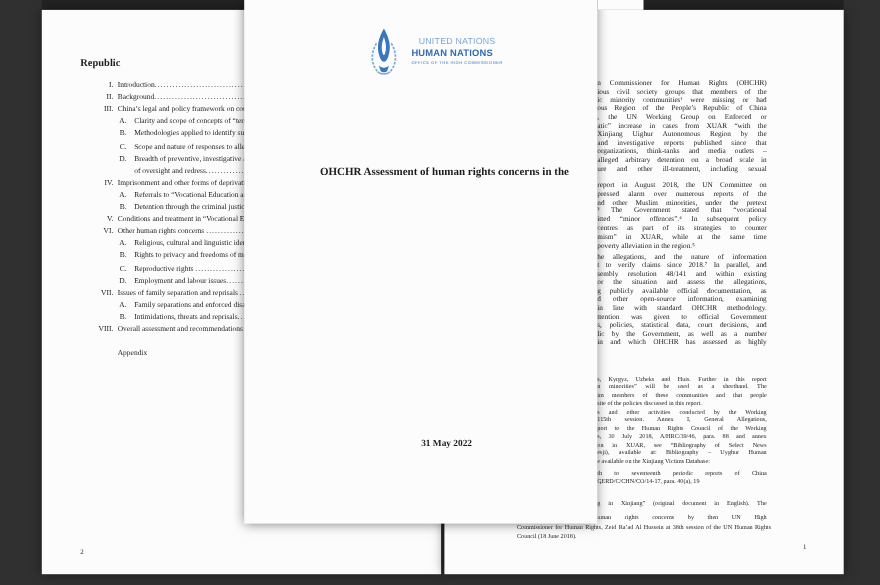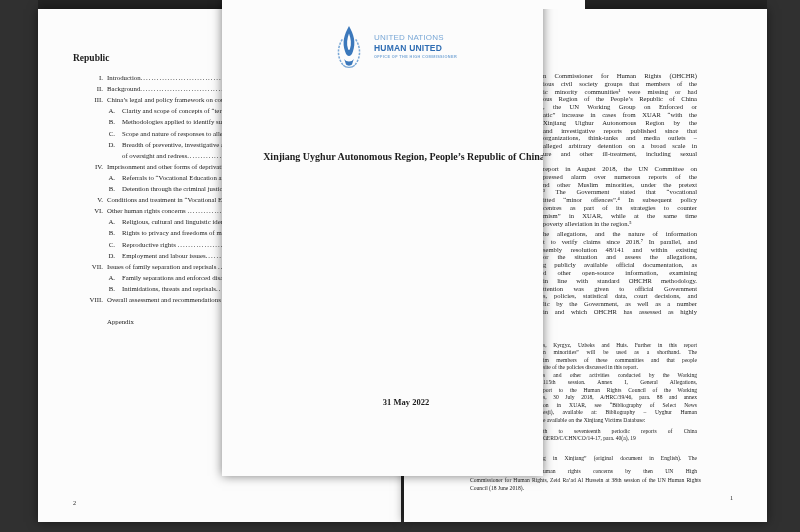--- a/index.html
+++ b/index.html
@@ -32,21 +32,21 @@
   .bline.just{text-align:justify;text-align-last:justify;white-space:normal;}
   .para-line{font-size:6.6px;line-height:7.8px;}
   .foot-line{font-size:5.6px;line-height:7.2px;}
   .fn-marker{position:absolute;left:141px;top:427px;font-size:4.6px;}
   .body-pagenum{left:326px;top:485px;}
   
   .cover-page{left:222px;top:0;width:321px;height:476px;z-index:4;overflow:hidden;}
   .cover-notch{position:absolute;left:543px;top:0;width:42px;height:9px;background:var(--page);z-index:4;}
   .logo-emblem{position:absolute;left:112px;top:24px;width:30px;height:46px;}
   .logo-text{position:absolute;left:152px;top:33px;font-family:"Liberation Sans","DejaVu Sans",sans-serif;}
-  .logo-un{font-size:8px;color:var(--blue-light);letter-spacing:.2px;}
+  .logo-un{font-size:8px;color:var(--blue-light);letter-spacing:.2px;text-align:center;}
   .logo-hr{font-size:8.5px;font-weight:bold;color:var(--blue-dark);letter-spacing:.2px;margin-top:.5px;}
   .logo-office{font-size:3.8px;color:var(--blue-light);letter-spacing:.4px;margin-top:2px;font-weight:bold;}
   .cover-title{position:absolute;left:0;top:149px;width:364px;text-align:center;
                font-weight:bold;font-size:10px;line-height:15.5px;}
   .cover-date{position:absolute;left:0;top:397px;width:368px;text-align:center;
               font-weight:bold;font-size:8.5px;}
 </style>
 </head>
 <body>
 
@@ -204,23 +204,23 @@
     <svg class="logo-emblem" viewBox="0 0 30 48" xmlns="http://www.w3.org/2000/svg">
       <path d="M8,16 C2.5,25 2.5,35 9,43" fill="none" stroke="#7aa8d6" stroke-width="1.6" stroke-dasharray="2.4,1.3"></path>
       <path d="M22,16 C27.5,25 27.5,35 21,43" fill="none" stroke="#7aa8d6" stroke-width="1.6" stroke-dasharray="2.4,1.3"></path>
       <path d="M9,43 C12,46 18,46 21,43" fill="none" stroke="#7aa8d6" stroke-width="1.4"></path>
       <path d="M15,2 C10,11 7.5,19 11,29 C12,32 13.5,33.5 15,33.5 C16.5,33.5 18,32 19,29 C22.5,19 20,11 15,2 Z" fill="#3b78bb"></path>
       <path d="M15,10 C13,15.5 12.2,21 14,26 C14.4,27.6 15.6,27.6 16,26 C17.8,21 17,15.5 15,10 Z" fill="#fcfcfc"></path>
       <path d="M10,36.5 C12,40 18,40 20,36.5 L18.2,42 C16.5,44 13.5,44 11.8,42 Z" fill="#3b78bb"></path>
     </svg>
     <div class="logo-text">
       <div class="logo-un">UNITED NATIONS</div>
-      <div class="logo-hr">HUMAN UNITED</div>
+      <div class="logo-hr">HUMAN NATIONS</div>
       <div class="logo-office">OFFICE OF THE HIGH COMMISSIONER</div>
     </div>
     <div class="cover-title">
-      <div>Xinjiang Uyghur Autonomous Region, People’s Republic of China</div>
+      <div>OHCHR Assessment of human rights concerns in the</div>
     </div>
     <div class="cover-date">31 May 2022</div>
   </div>
   <div class="cover-notch"></div>
 
 </div>
 
 </body></html>

